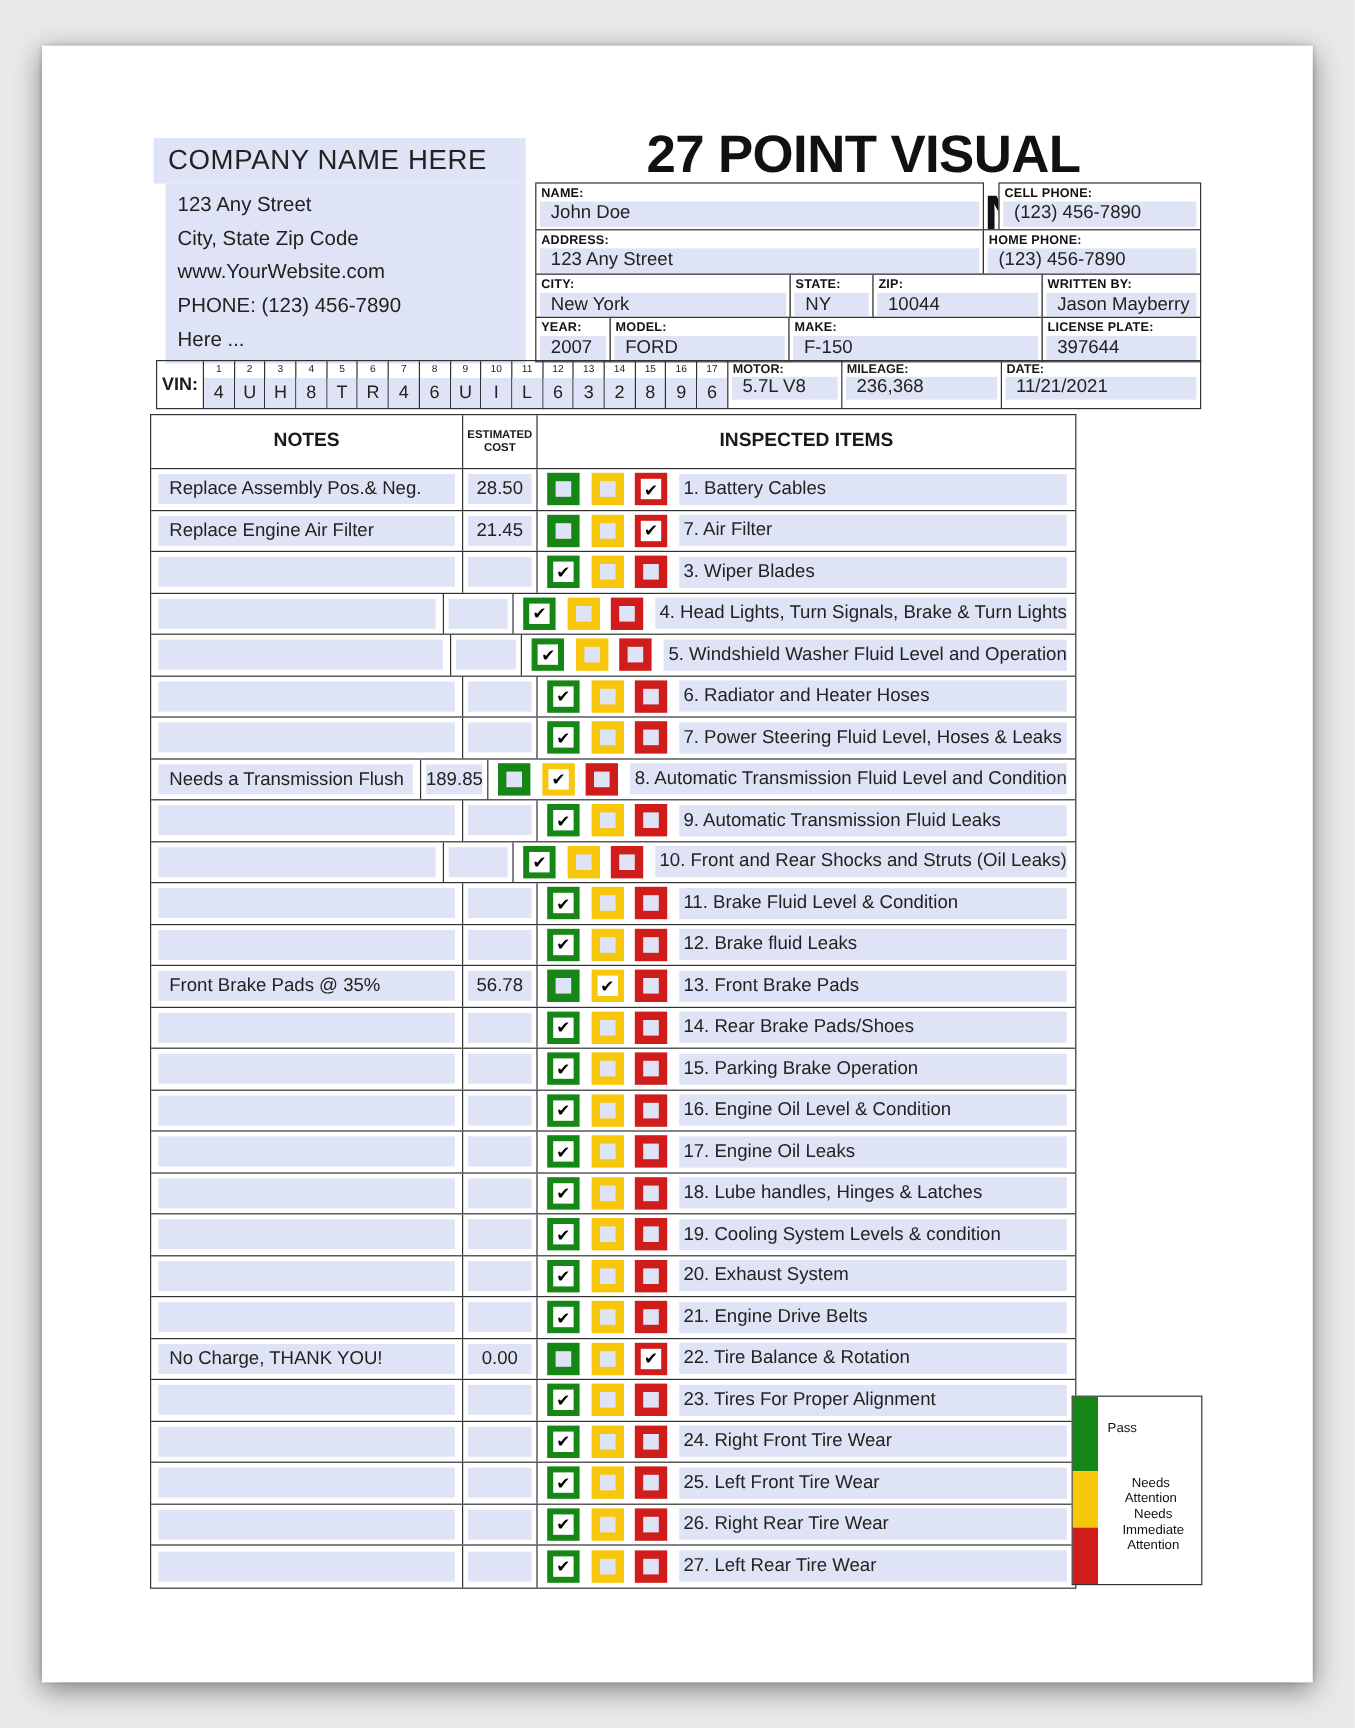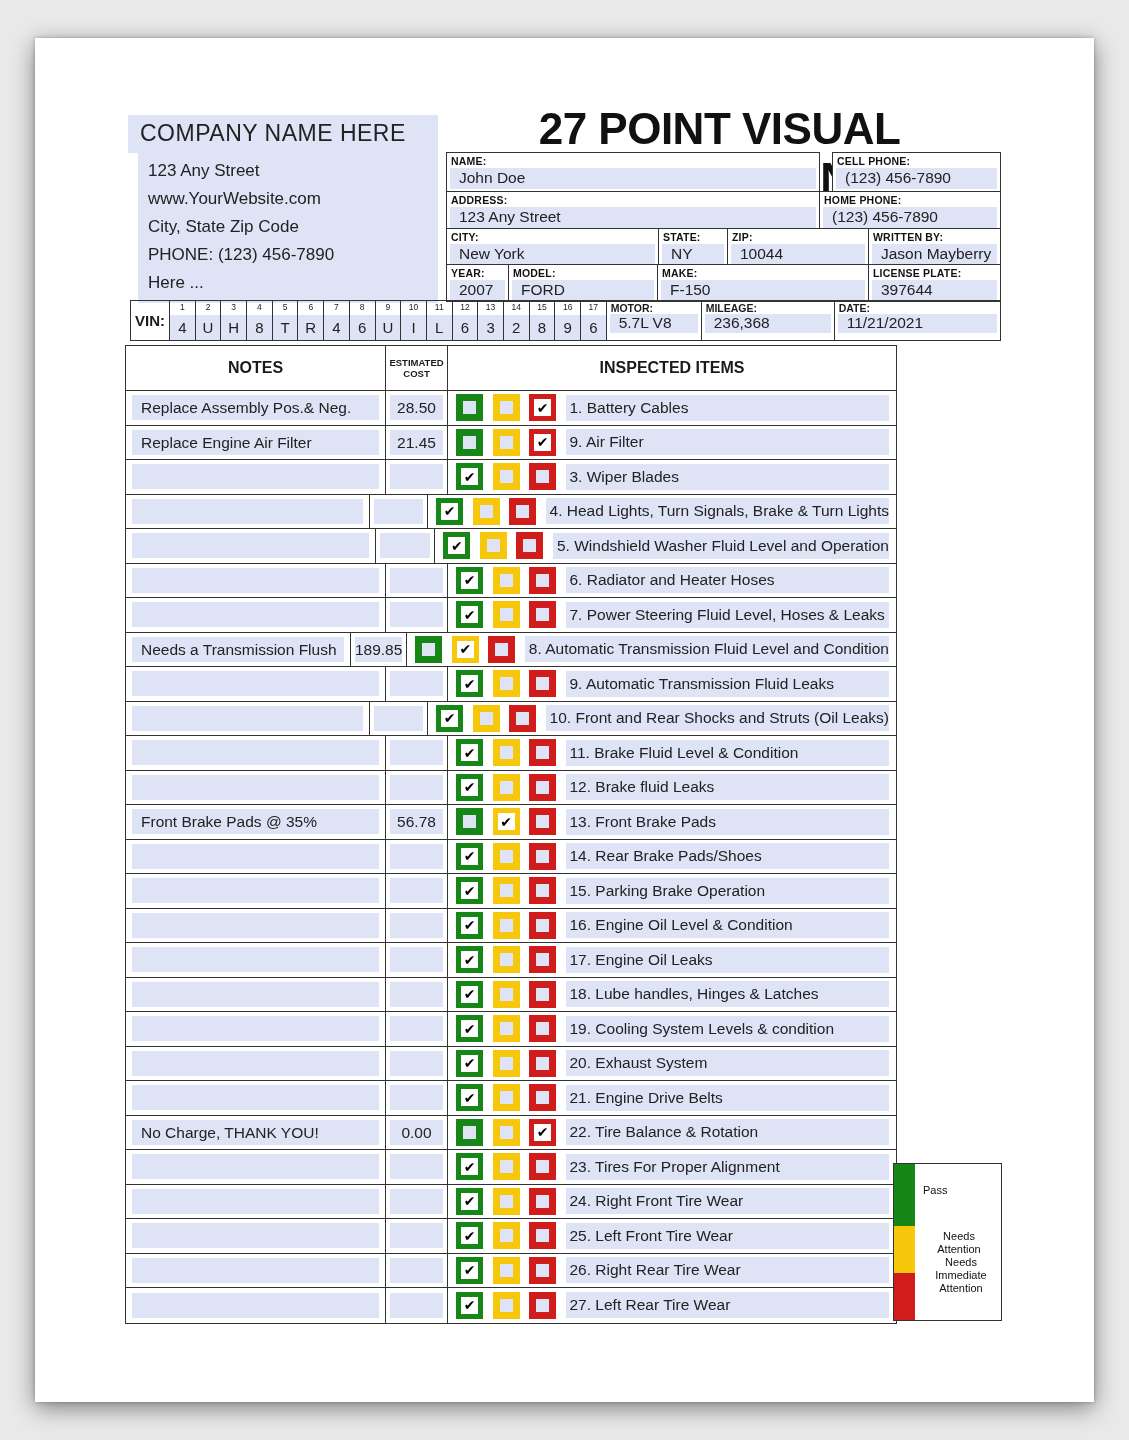--- a/index.html
+++ b/index.html
@@ -67,22 +67,22 @@
 </style>
 </head>
 <body>
 
 <div class="sheet">
 
   <div class="company">
     <div class="company-name">COMPANY NAME HERE</div>
     <div class="company-lines">
       <div>123 Any Street</div>
+      <div>City, State Zip Code</div>
       <div>www.YourWebsite.com</div>
-      <div>City, State Zip Code</div>
       <div>PHONE: (123) 456-7890</div>
       <div>Here ...</div>
     </div>
   </div>
 
   <div class="title">27 POINT VISUAL INSPECTION</div>
 
   <div class="info">
     <div class="irow" style="height:40px;">
       <div class="icell" style="width:374px;">
@@ -265,21 +265,21 @@
           <div class="c-items">
             <span class="cb cb-pass">
               <span class="cb-inner"></span>
             </span>
             <span class="cb cb-attn">
               <span class="cb-inner"></span>
             </span>
             <span class="cb cb-imm checked">
               <span class="cb-inner"></span>
             </span>
-            <div class="item-bar">9. Air Filter</div>
+            <div class="item-bar">7. Air Filter</div>
           </div>
         </div>
         <div class="trow">
           <div class="c-note">
             <div class="field"></div>
           </div>
           <div class="c-cost">
             <div class="field"></div>
           </div>
           <div class="c-items">

